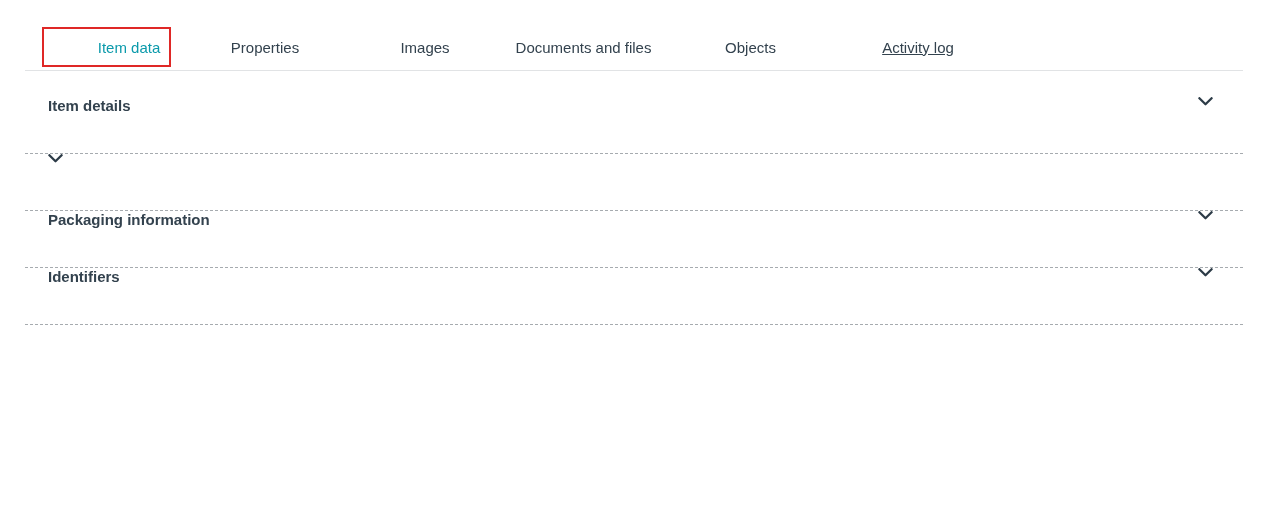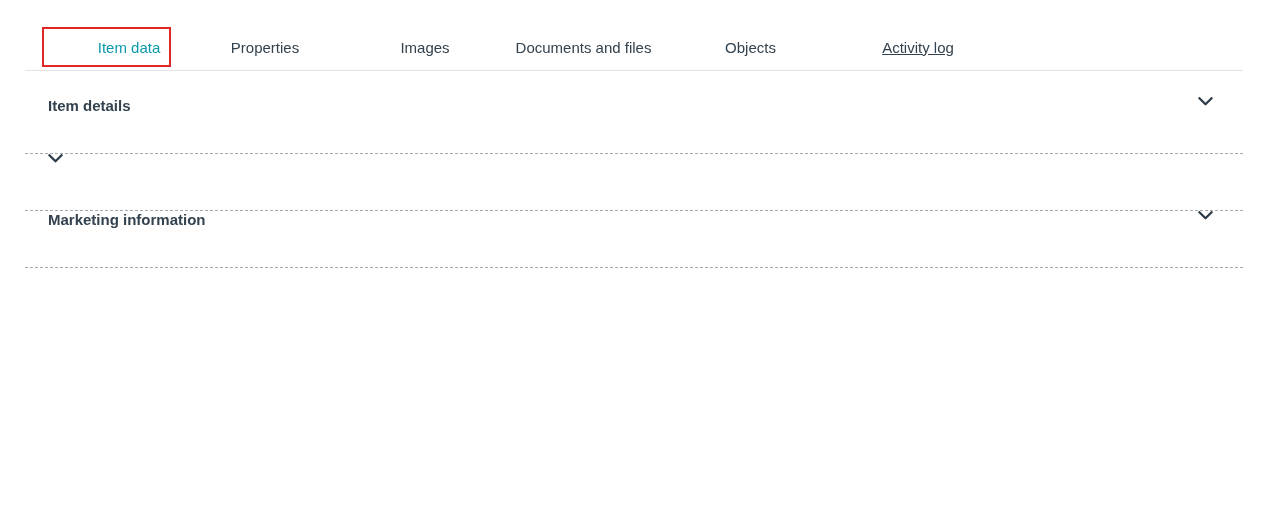--- a/index.html
+++ b/index.html
@@ -141,23 +141,31 @@
 
   <div class="section-row">
     <span class="chevron">
       <svg width="15" height="9" viewBox="0 0 15 9" aria-hidden="true">
         <path d="M1.4 1.2 L7.5 7.2 L13.6 1.2" fill="none" stroke="currentColor" stroke-width="2.3" stroke-linecap="round" stroke-linejoin="round"></path>
       </svg>
     </span>
   </div>
 
   <div class="section-row">
-    <span class="section-label">Marketing information</span>
+    <span class="section-label">Packaging information</span>
     <span class="chevron">
       <svg width="15" height="9" viewBox="0 0 15 9" aria-hidden="true">
         <path d="M1.4 1.2 L7.5 7.2 L13.6 1.2" fill="none" stroke="currentColor" stroke-width="2.3" stroke-linecap="round" stroke-linejoin="round"></path>
       </svg>
     </span>
   </div>
 
+  <div class="section-row">
+    <span class="section-label">Identifiers</span>
+    <span class="chevron">
+      <svg width="15" height="9" viewBox="0 0 15 9" aria-hidden="true">
+        <path d="M1.4 1.2 L7.5 7.2 L13.6 1.2" fill="none" stroke="currentColor" stroke-width="2.3" stroke-linecap="round" stroke-linejoin="round"></path>
+      </svg>
+    </span>
+  </div>
 </main>
 
 </div>
 
 </body></html>

